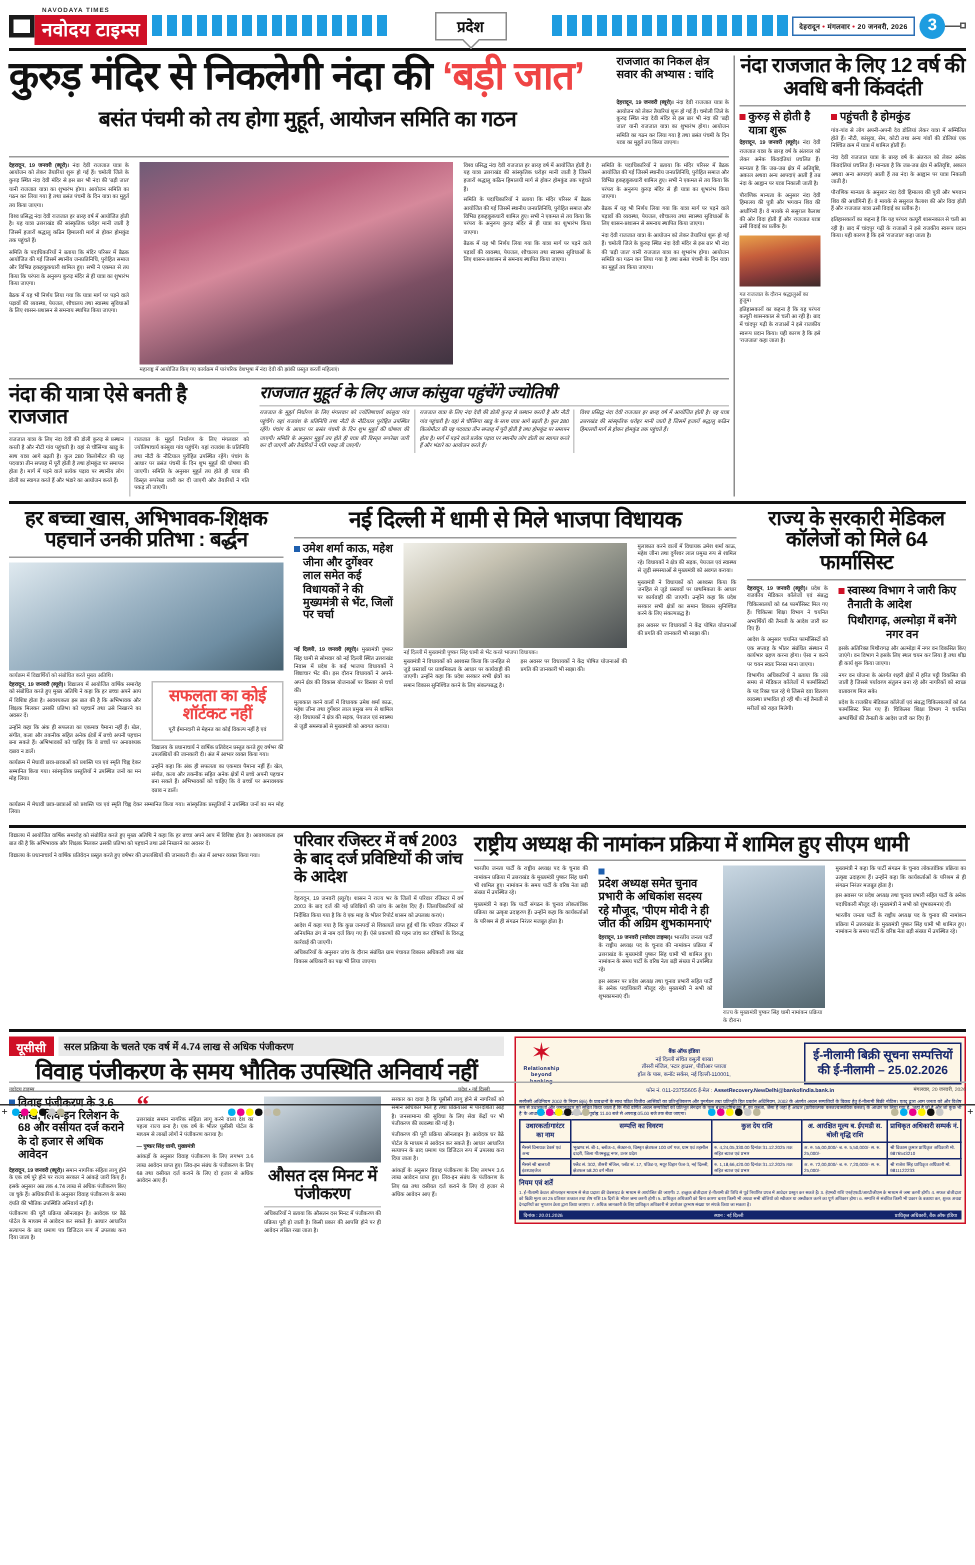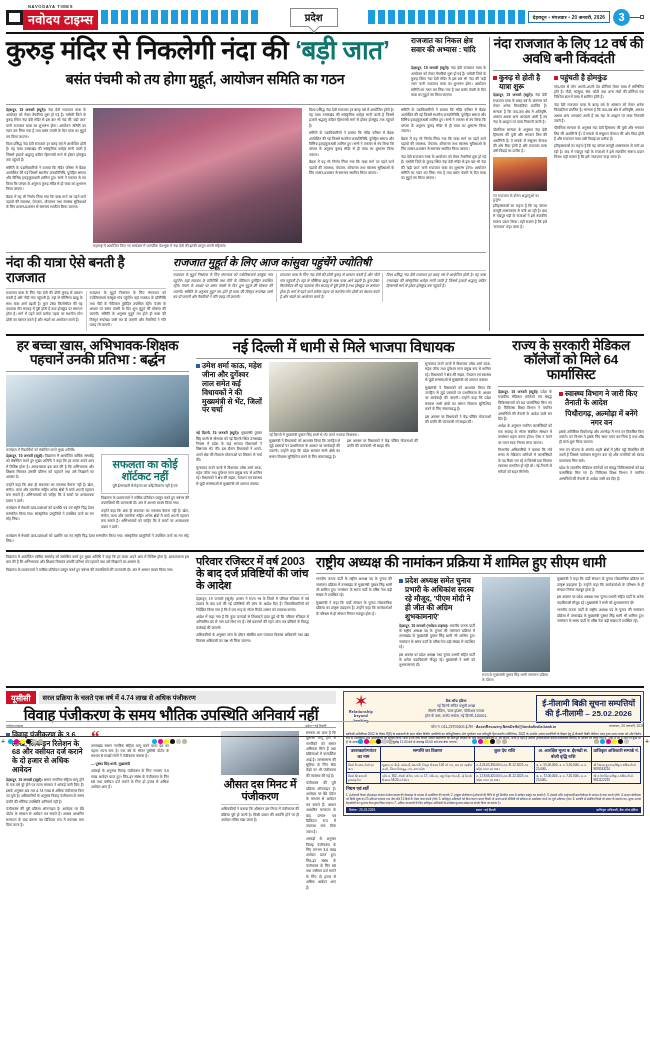--- a/index.html
+++ b/index.html
@@ -49,21 +49,21 @@
 
   .rule-black { height:2px; background:#111; margin:2px 0 3px; }
   .rule-thin { height:1px; background:#9a9a9a; margin:3px 0; }
   .rule-thin2 { height:1px; background:#c4c4c4; margin:2px 0; }
 
   
   .hl-main {
     font-size:26px; font-weight:bold; letter-spacing:-.5px; line-height:1.05;
     font-family:"Liberation Sans", sans-serif;
   }
-  .hl-red { color:#0f766e; }
+  .hl-red { color:#ef4444; }
   .hl-sub { font-size:14px; font-weight:bold; letter-spacing:-.2px; margin-top:3px; }
   .hl-sec { font-size:13.5px; font-weight:bold; line-height:1.1; letter-spacing:-.3px; }
   .hl-sec-sm { font-size:11px; font-weight:bold; line-height:1.12; letter-spacing:-.2px; }
   .hl-kicker { font-size:7.4px; font-weight:bold; line-height:1.2; }
   .caption { font-size:3.6px; color:#333; line-height:1.25; padding:1px 0; }
 
   
   .body-col { font-size:3.6px; line-height:1.5; text-align:justify; color:#1a1a1a; }
   .body-col p { margin:0 0 2px 0; }
   .lead { font-weight:bold; }
@@ -415,21 +415,21 @@
     <div style="flex:1;">
       <div class="hl-sec" style="font-size:14px;">राष्ट्रीय अध्यक्ष की नामांकन प्रक्रिया में शामिल हुए सीएम धामी</div>
       <div class="rule-thin"></div>
       <div class="cols" style="align-items:flex-start;">
         <div style="width:76px;" class="body-col">
           <p>भारतीय जनता पार्टी के राष्ट्रीय अध्यक्ष पद के चुनाव की नामांकन प्रक्रिया में उत्तराखंड के मुख्यमंत्री पुष्कर सिंह धामी भी शामिल हुए। नामांकन के समय पार्टी के वरिष्ठ नेता बड़ी संख्या में उपस्थित रहे।</p>
           <p>मुख्यमंत्री ने कहा कि पार्टी संगठन के चुनाव लोकतांत्रिक प्रक्रिया का उत्कृष्ट उदाहरण हैं। उन्होंने कहा कि कार्यकर्ताओं के परिश्रम से ही संगठन निरंतर मजबूत होता है।</p>
         </div>
         <div class="vline"></div>
         <div style="width:76px;">
-          <div class="bul" style="margin-bottom:2px;">
+          <div class="bul" style="margin-bottom:2px;flex-direction:column;">
             <span class="sq"></span>
             <span class="hl-kicker">प्रदेश अध्यक्ष समेत चुनाव प्रभारी के अधिकांश सदस्य रहे मौजूद, 'पीएम मोदी ने ही जीत की अग्रिम शुभकामनाएं'</span>
           </div>
           <div class="body-col">
             <p><span class="lead">देहरादून, 19 जनवरी (नवोदय टाइम्स)।</span> <span>भारतीय जनता पार्टी के राष्ट्रीय अध्यक्ष पद के चुनाव की नामांकन प्रक्रिया में उत्तराखंड के मुख्यमंत्री पुष्कर सिंह धामी भी शामिल हुए। नामांकन के समय पार्टी के वरिष्ठ नेता बड़ी संख्या में उपस्थित रहे।</span></p>
             <p>इस अवसर पर प्रदेश अध्यक्ष तथा चुनाव प्रभारी सहित पार्टी के अनेक पदाधिकारी मौजूद रहे। मुख्यमंत्री ने सभी को शुभकामनाएं दीं।</p>
           </div>
         </div>
         <div class="vline"></div>
         <div style="width:68px;">
@@ -471,21 +471,21 @@
         <div class="vline"></div>
         <div style="width:78px;">
           <div class="quote-mark">“</div>
           <div class="body-col" style="margin-top:1px;">
             <p>उत्तराखंड समान नागरिक संहिता लागू करने वाला देश का पहला राज्य बना है। एक वर्ष के भीतर यूसीसी पोर्टल के माध्यम से लाखों लोगों ने पंजीकरण कराया है।</p>
             <p class="lead">— पुष्कर सिंह धामी, मुख्यमंत्री</p>
             <p>आंकड़ों के अनुसार विवाह पंजीकरण के लिए लगभग 3.6 लाख आवेदन प्राप्त हुए। लिव-इन संबंध के पंजीकरण के लिए 68 तथा वसीयत दर्ज कराने के लिए दो हजार से अधिक आवेदन आए हैं।</p>
           </div>
         </div>
         <div class="vline"></div>
-        <div style="width:78px;margin-left:45px;">
+        <div style="width:78px;">
           <div class="photo p6" style="height:44px;"></div>
           <div class="hl-sec-sm" style="text-align:center;margin-top:3px;">औसत दस मिनट में</div>
           <div class="hl-sec-sm" style="text-align:center;">पंजीकरण</div>
           <div class="rule-thin2"></div>
           <div class="body-col">
               <p>अधिकारियों ने बताया कि औसतन दस मिनट में पंजीकरण की प्रक्रिया पूरी हो जाती है। किसी प्रकार की आपत्ति होने पर ही आवेदन लंबित रखा जाता है।</p>
             </div>
         </div>
         <div class="vline"></div>
         <div style="flex:1;" class="body-col">

